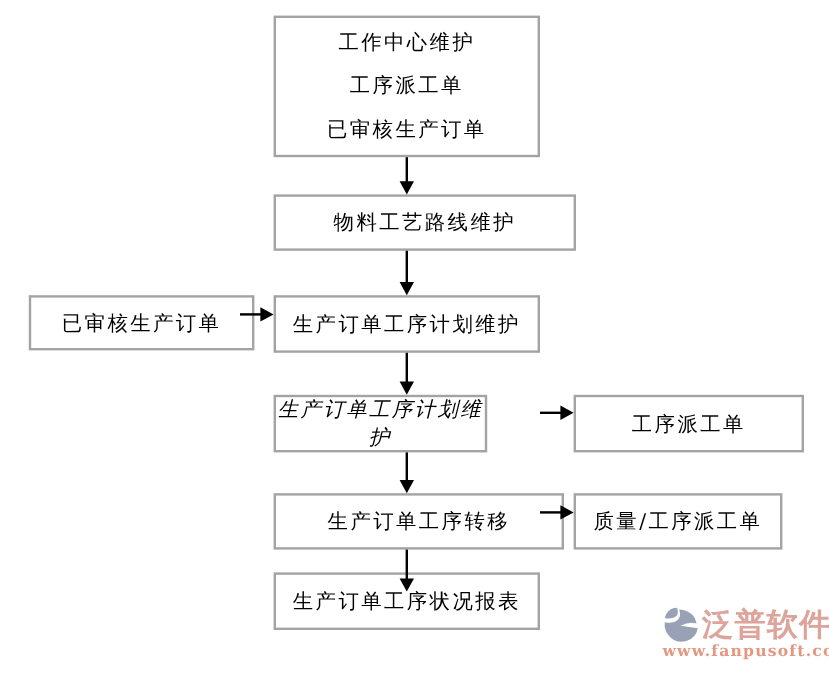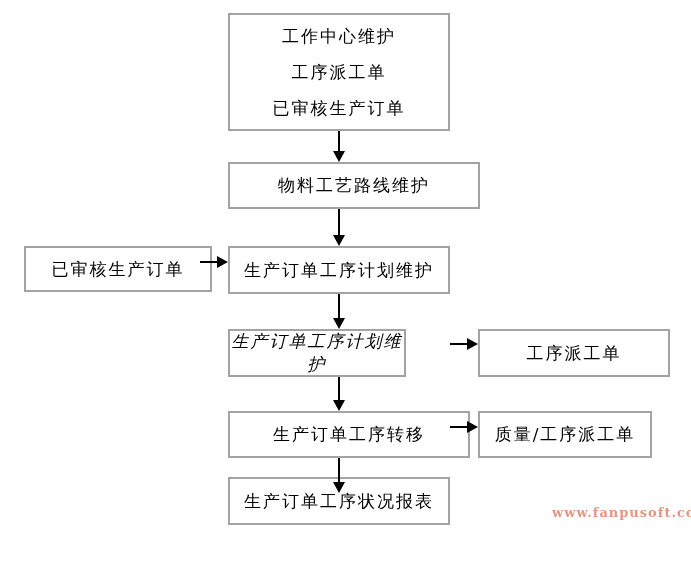--- a/index.html
+++ b/index.html
@@ -154,16 +154,23 @@
   <div class="hline" style="left:200px; top:261px; width:18px;"></div>
   <div class="arrow-right" style="left:217px; top:256px;"></div>
 
   <div class="hline" style="left:450px; top:343px; width:18px;"></div>
   <div class="arrow-right" style="left:467px; top:338px;"></div>
 
   <div class="hline" style="left:450px; top:426px; width:18px;"></div>
   <div class="arrow-right" style="left:467px; top:421px;"></div>
 
   <div class="watermark">
+    <div class="wm-row">
+      <svg class="wm-icon" viewBox="0 0 30 31">
+        <path d="M10.5,1.5 Q3.5,3 2,10 Q7.5,11.5 11.5,8.5 Q13.5,6.5 12.5,2 Z" fill="#98a1b5"></path>
+        <path d="M14,3 Q16,8 13,11.5 Q9,15 2,13.5 Q1,21 7,26.5 Q12.5,31.5 20.5,29 Q28,26.5 29.5,18.5 L15,16.5 Q22,13 28.5,14.5 Q27,7 21,4.5 Q17.5,3 14,3 Z" fill="#98a1b5"></path>
+      </svg>
+      <span class="wm-brand" style="color: rgb(220, 164, 155);">泛普软件</span>
+    </div>
     <div class="wm-url" style="color: rgb(227, 151, 129);">www.fanpusoft.com</div>
   </div>
 
 </div>
 
 </body></html>

